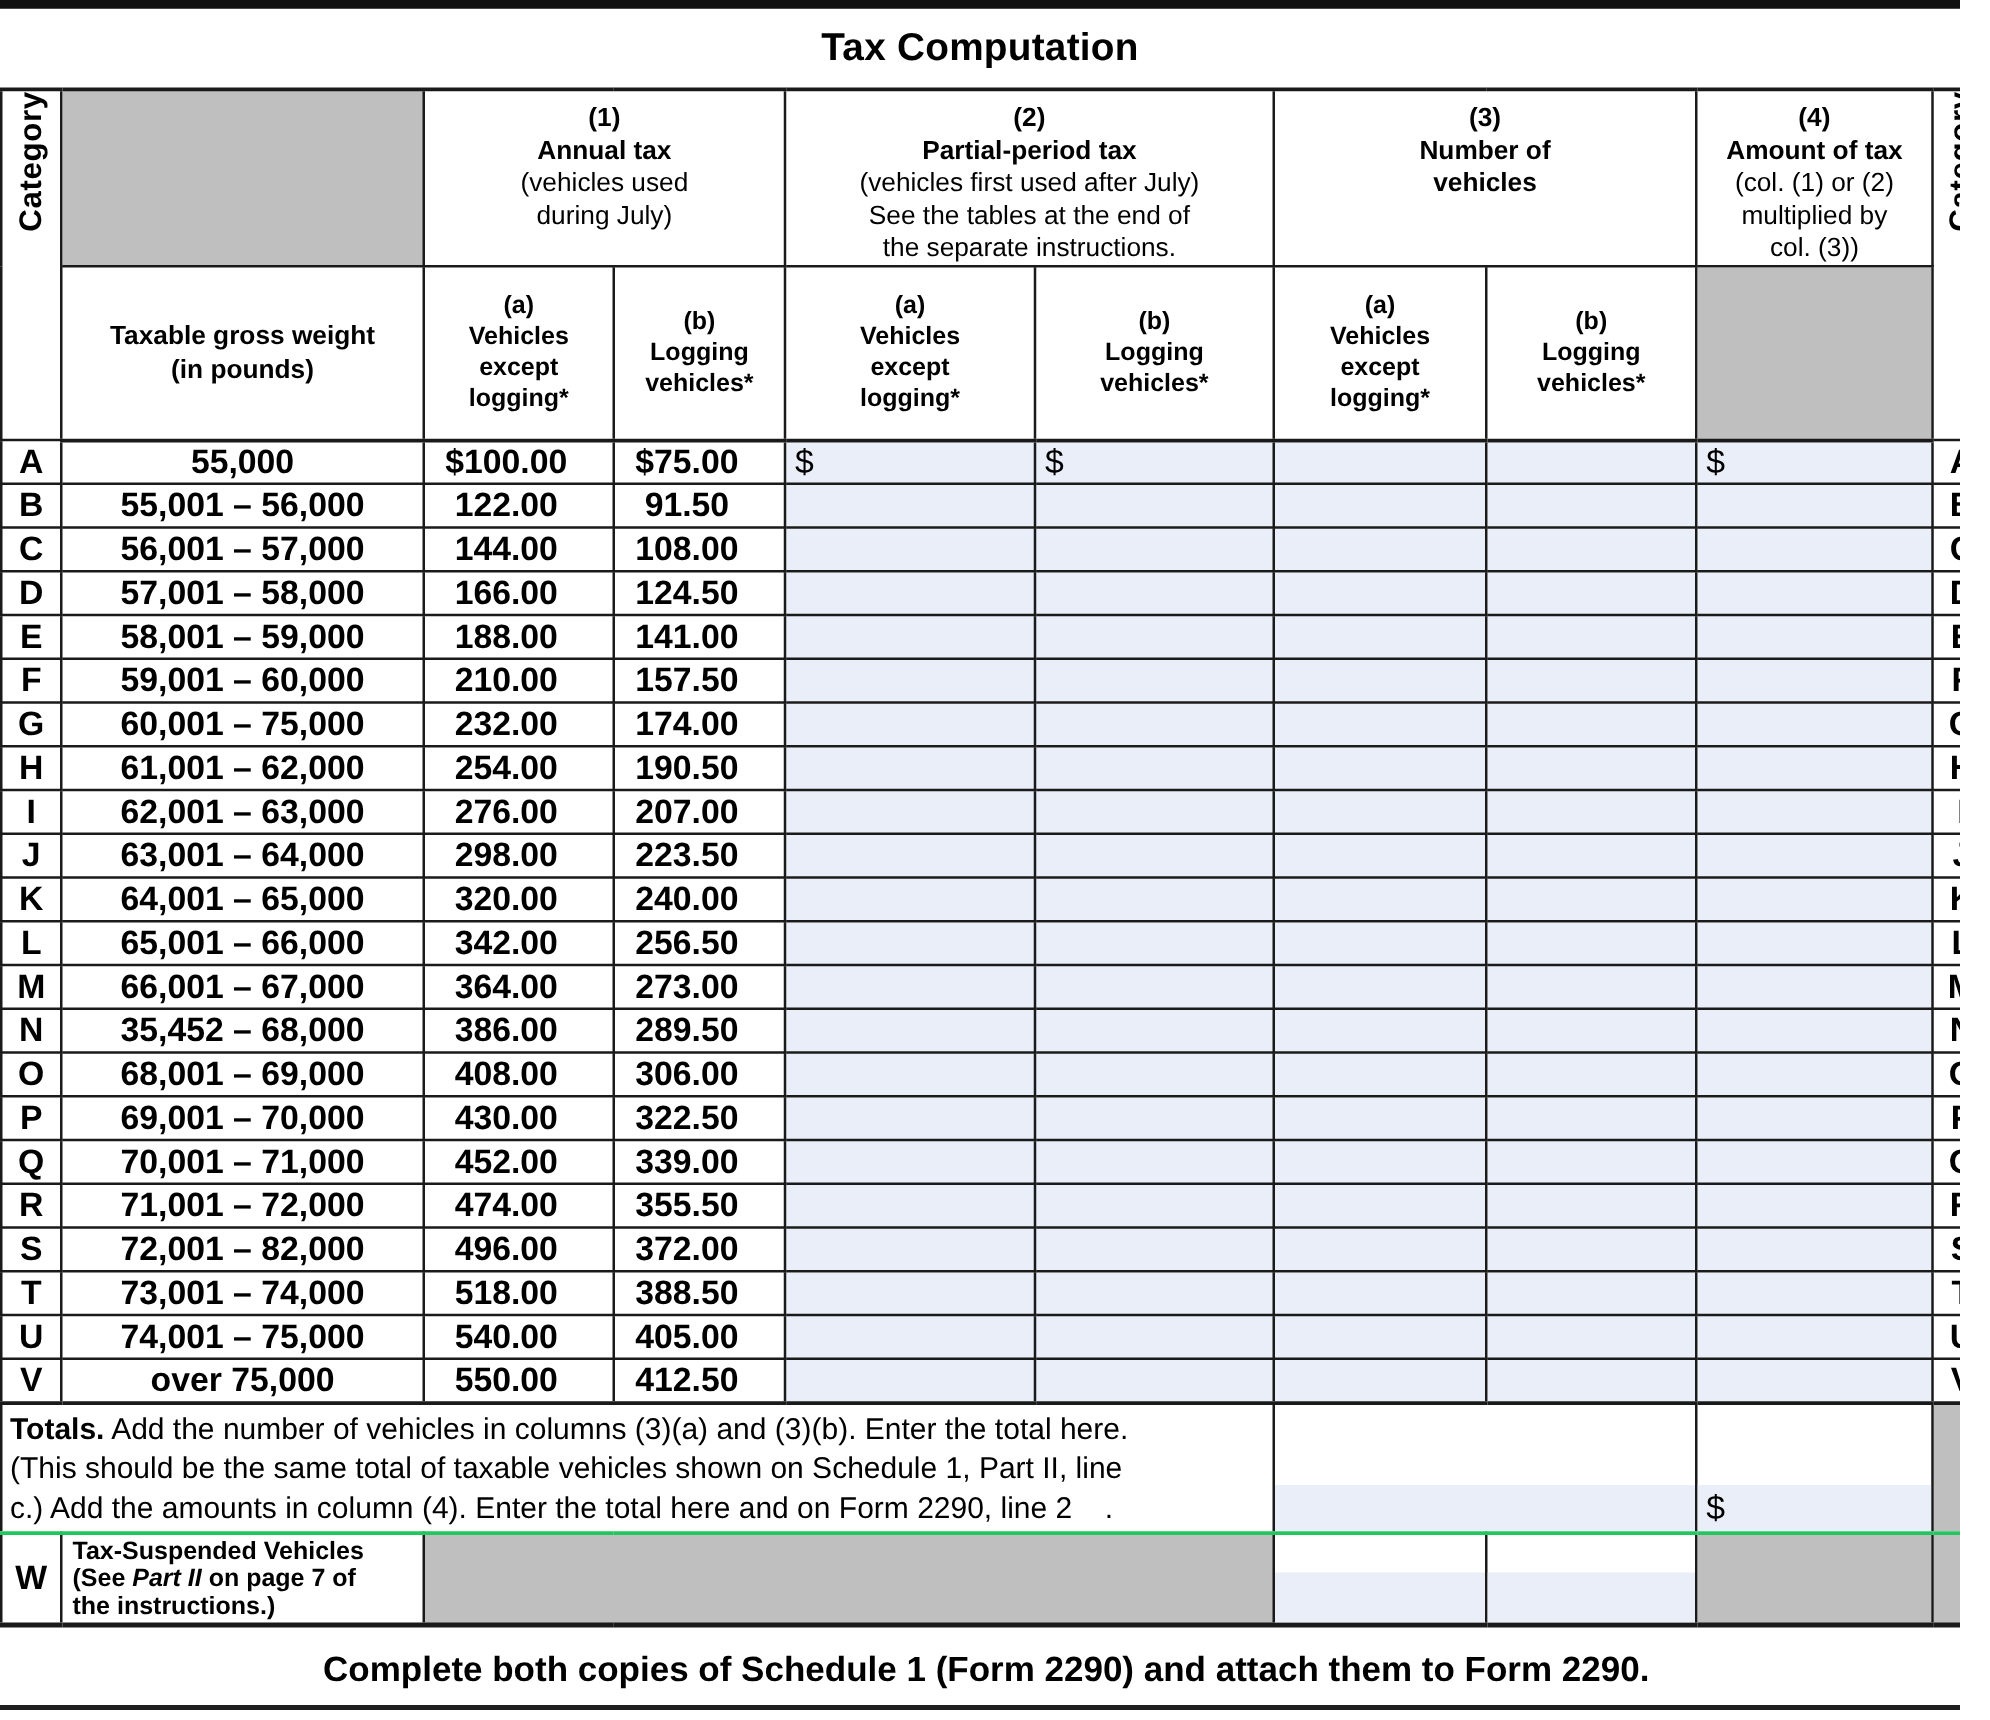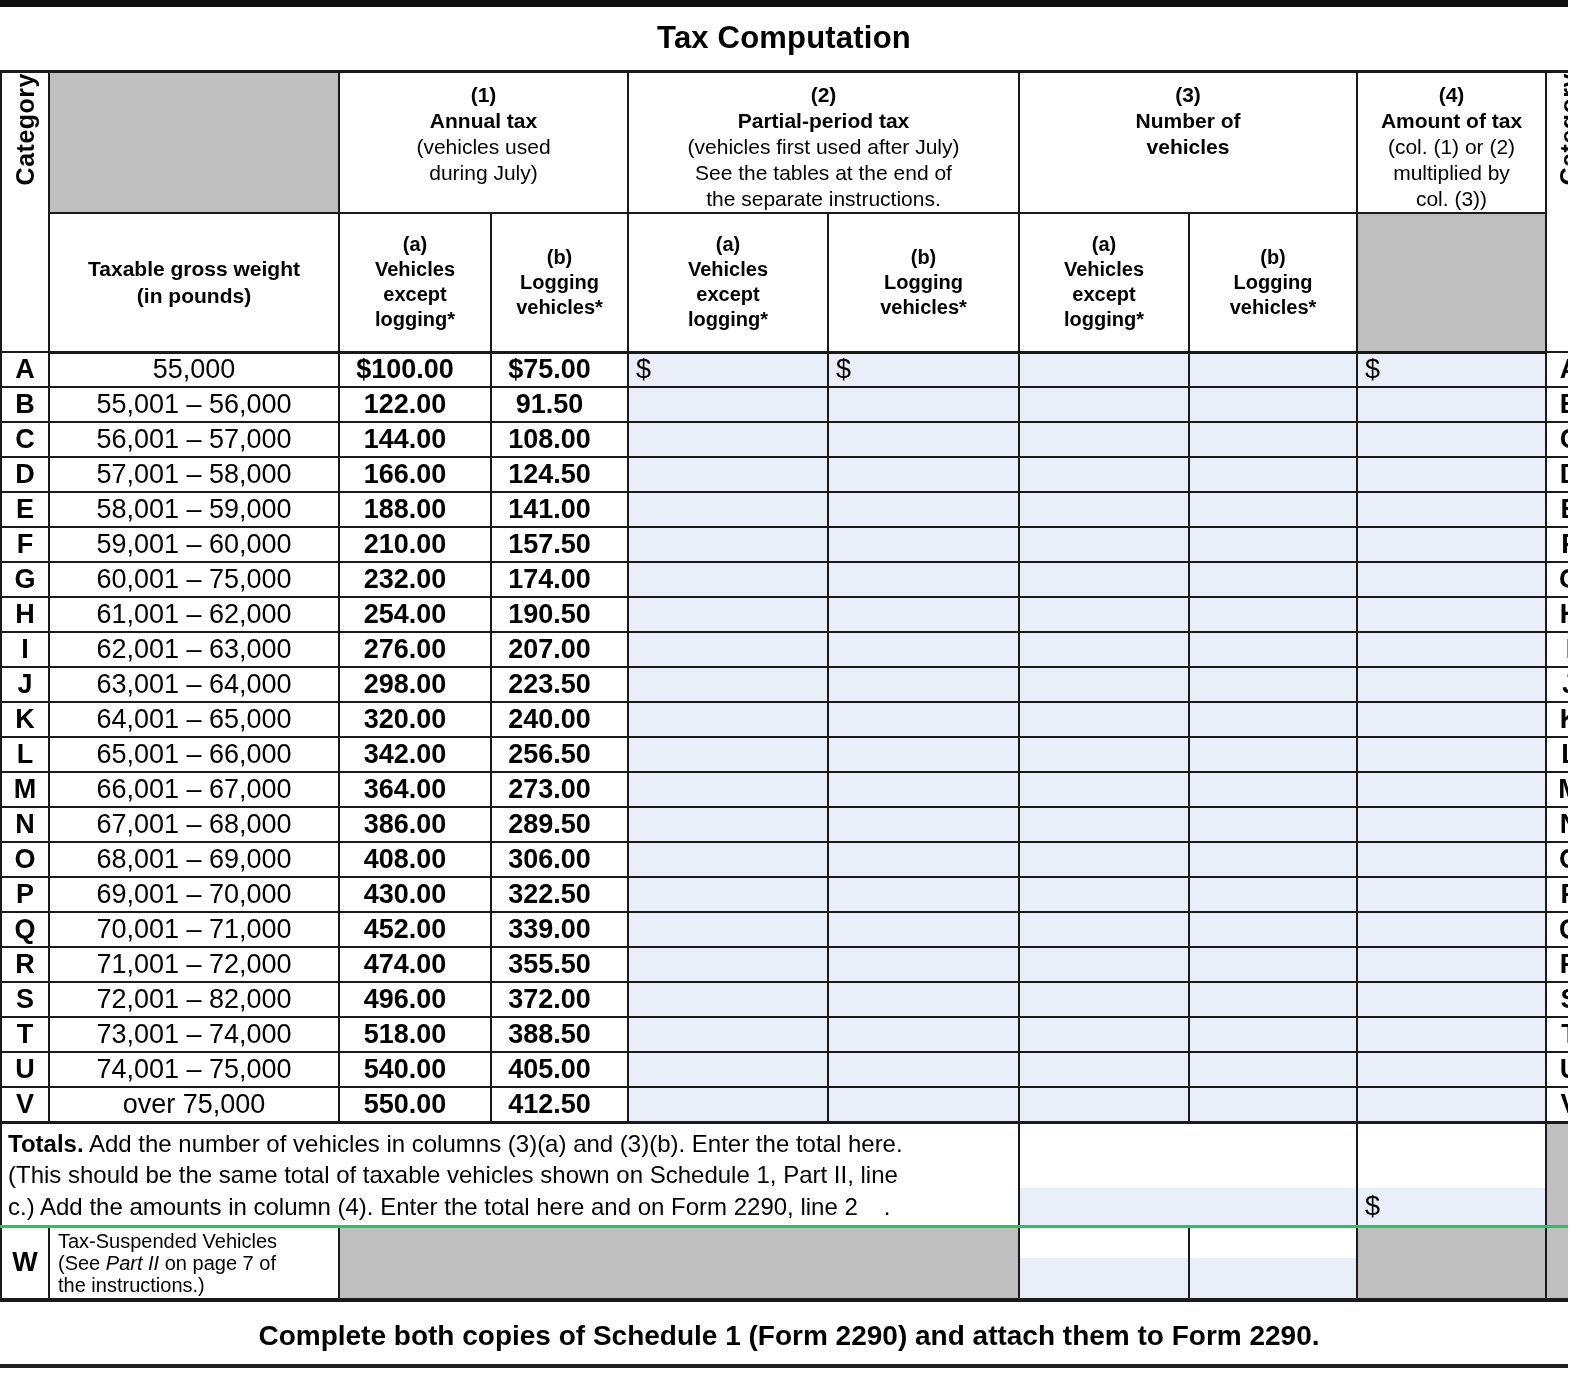--- a/index.html
+++ b/index.html
@@ -81,21 +81,21 @@
     text-align: center;
     font-weight: bold;
     font-size: 21px;
     line-height: 27px;
     white-space: pre-line;
   }
 
   
   tr.data td { height: 35px; font-size: 27px; padding: 0; }
   tr.data td.cat { font-weight: bold; text-align: center; }
-  tr.data td.weight { text-align: center; }
+  tr.data td.weight { text-align: center; font-weight: bold; }
   tr.data td.money { text-align: center; padding-right: 20px; font-weight: bold; }
   td.entry { background: #e9eef8; }
   tr.data td.dollar { text-align: left; padding-left: 7px; }
   tbody#rows-body tr:last-child td { border-bottom: 3px solid #1a1a1a; }
 
   
   tr.totals-row td { height: 104px; border-bottom: 3px solid #22c55e; }
   td.totals-text-cell { vertical-align: top; padding: 4px 8px 0 6px; }
   .totals-text {
     font-size: 24px;
@@ -112,21 +112,21 @@
     height: 37px;
     background: #e9eef8;
   }
   .strip.dollar-strip {
     font-size: 27px;
     line-height: 37px;
     padding-left: 7px;
   }
 
   
-  tr.w-row td { height: 68px; border-bottom: 4px solid #1a1a1a; }
+  tr.w-row td { height: 68px; border-bottom: 4px solid #1a1a1a; font-weight: bold; }
   tr.w-row td.wcat {
     font-weight: bold;
     font-size: 27px;
     text-align: center;
     vertical-align: middle;
   }
   td.w-desc { vertical-align: middle; padding: 2px 4px 2px 8px; }
   .w-desc-text {
     font-size: 20px;
     line-height: 22px;
@@ -390,21 +390,21 @@
           <td class="money">273.00</td>
           <td class="entry dollar"></td>
           <td class="entry dollar"></td>
           <td class="entry"></td>
           <td class="entry"></td>
           <td class="entry dollar"></td>
           <td class="cat">M</td>
         </tr>
         <tr class="data">
           <td class="cat">N</td>
-          <td class="weight">67,001 – 68,000</td>
+          <td class="weight">35,452 – 68,000</td>
           <td class="money">386.00</td>
           <td class="money">289.50</td>
           <td class="entry dollar"></td>
           <td class="entry dollar"></td>
           <td class="entry"></td>
           <td class="entry"></td>
           <td class="entry dollar"></td>
           <td class="cat">N</td>
         </tr>
         <tr class="data">

